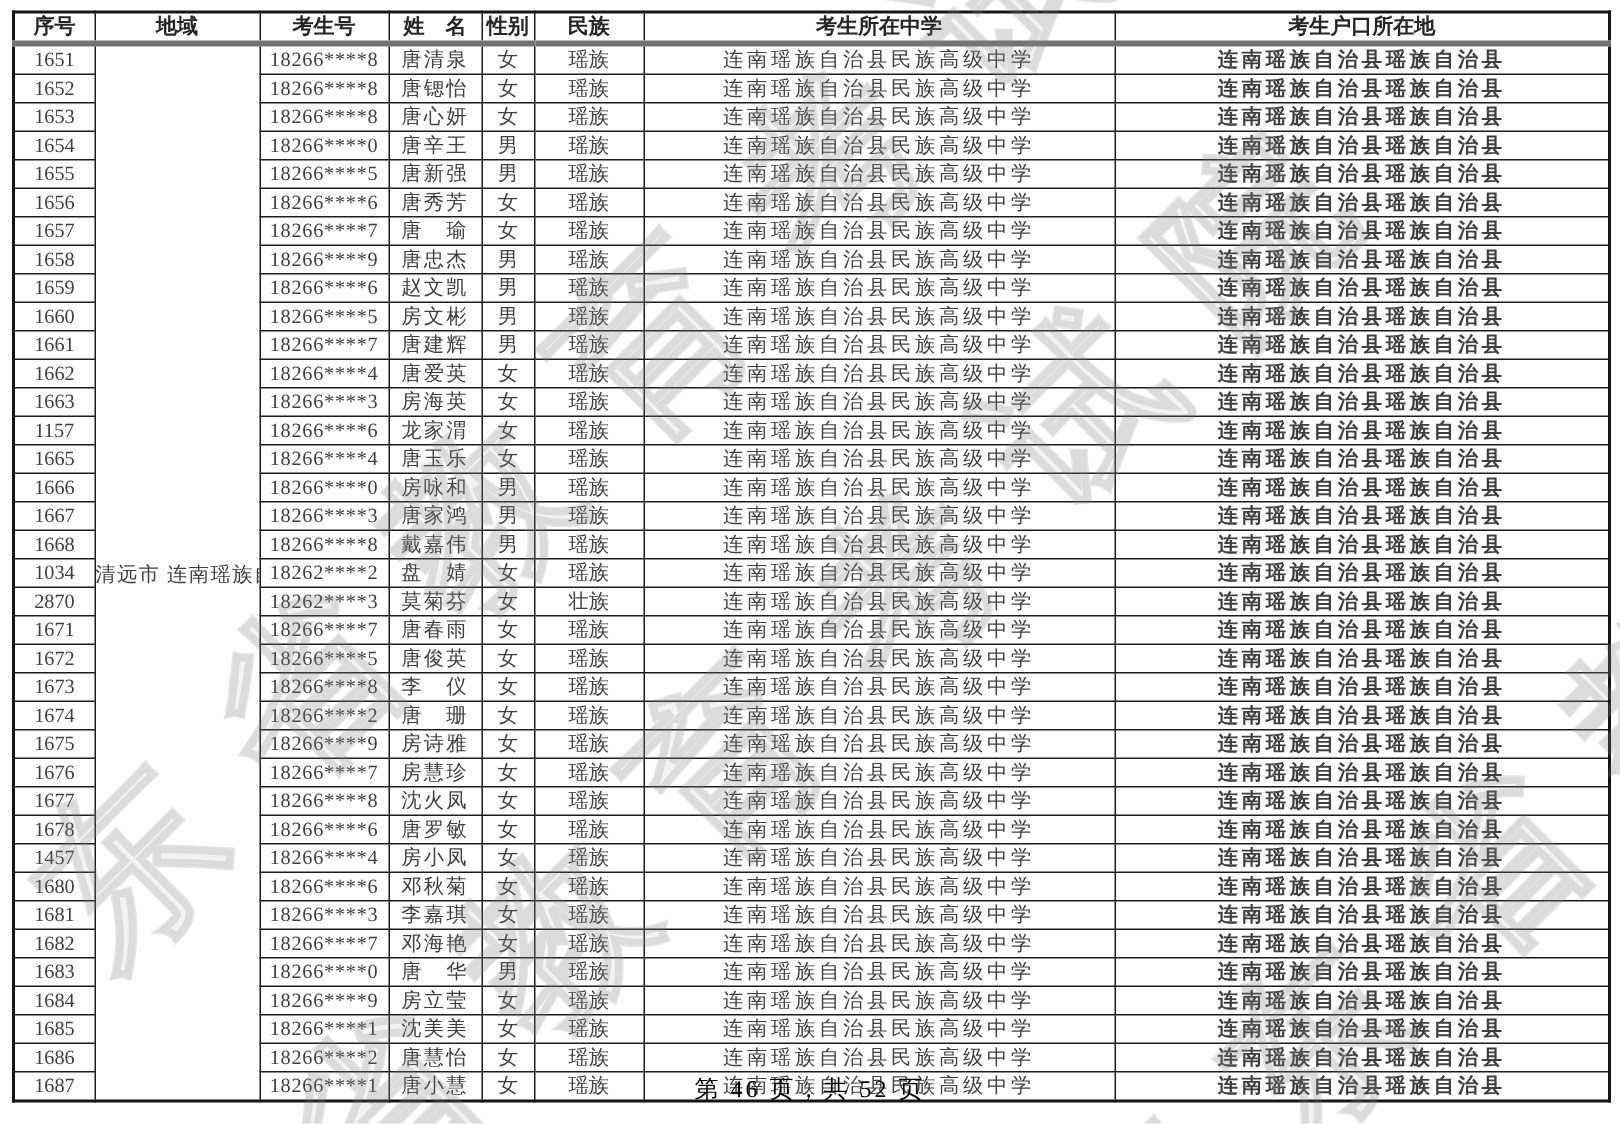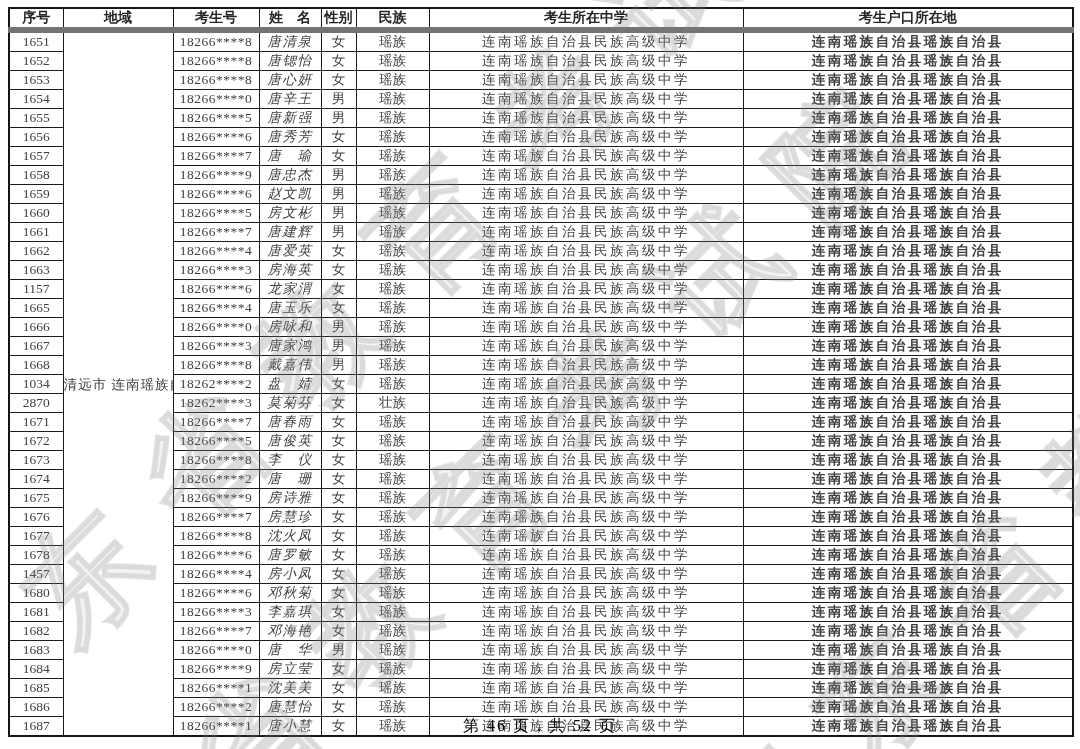--- a/index.html
+++ b/index.html
@@ -15,28 +15,28 @@
   }
   table.doc-table th, table.doc-table td {
     border:1px solid #1c1c1c;
     text-align:center; vertical-align:middle;
     overflow:hidden; white-space:nowrap;
     padding:0;
   }
   table.doc-table { border:2px solid #151515; }
   table.doc-table thead th {
     height:20px; font-size:14px; font-weight:bold; color:#252525;
-    border-bottom:6px solid #737373;
+    border-bottom:4px solid #737373;
   }
   table.doc-table tbody td {
     height:17.65px; font-size:13.5px; color:#3f3f3f;
   }
   td.cell-serial   { font-size:13.5px; color:#3a3a3a;margin-left:26px; }
   td.cell-code     { font-size:13.5px; letter-spacing:0.5px;margin-left:43px; }
-  td.cell-name     { letter-spacing:1.5px;font-style:italic; }
+  td.cell-name     { letter-spacing:1.5px; }
   td.cell-school   { letter-spacing:2.5px; color:#4a4a4a; }
   td.cell-residence{ letter-spacing:2.5px; color:#4a4a4a;font-weight:bold; }
   td.region-cell {
     white-space:pre-line; line-height:21px;
     font-size:13.5px; color:#3a3a3a; letter-spacing:1px;
     vertical-align:middle;
   }
 
   
   .footer {

